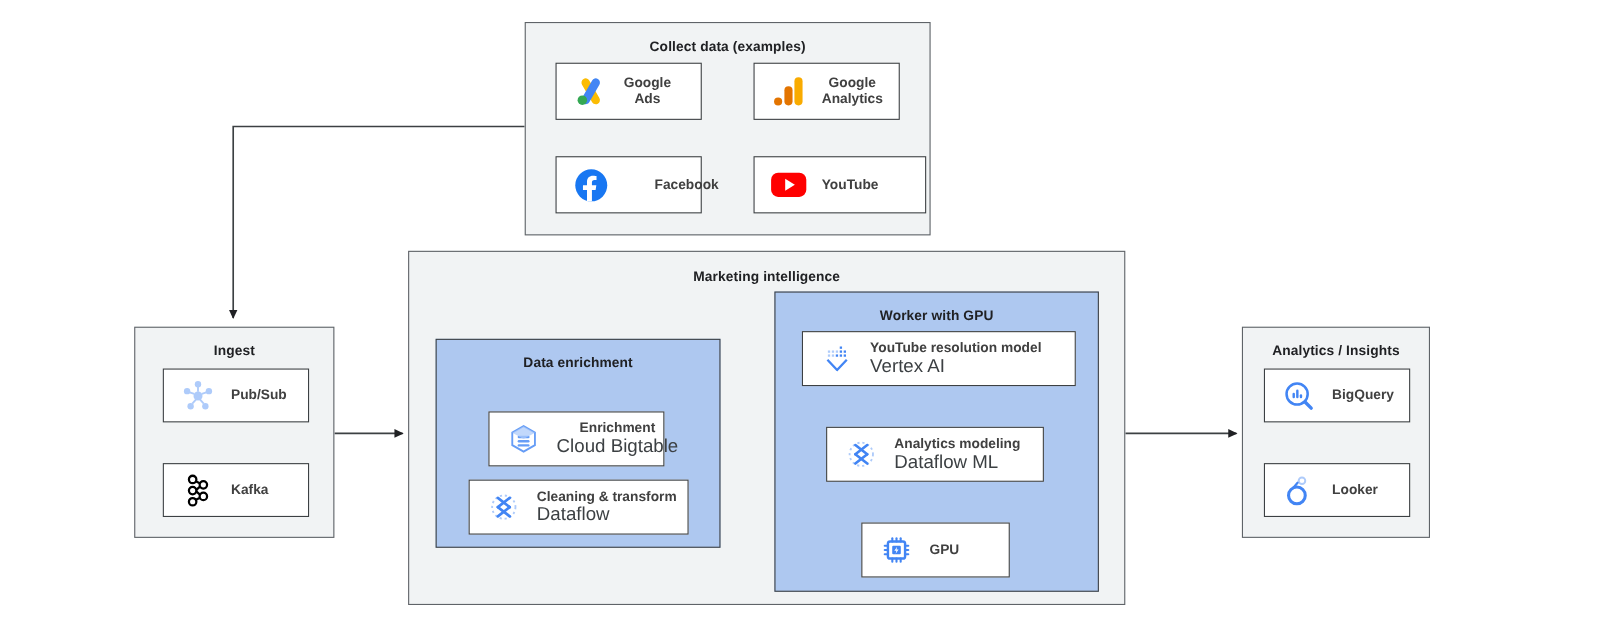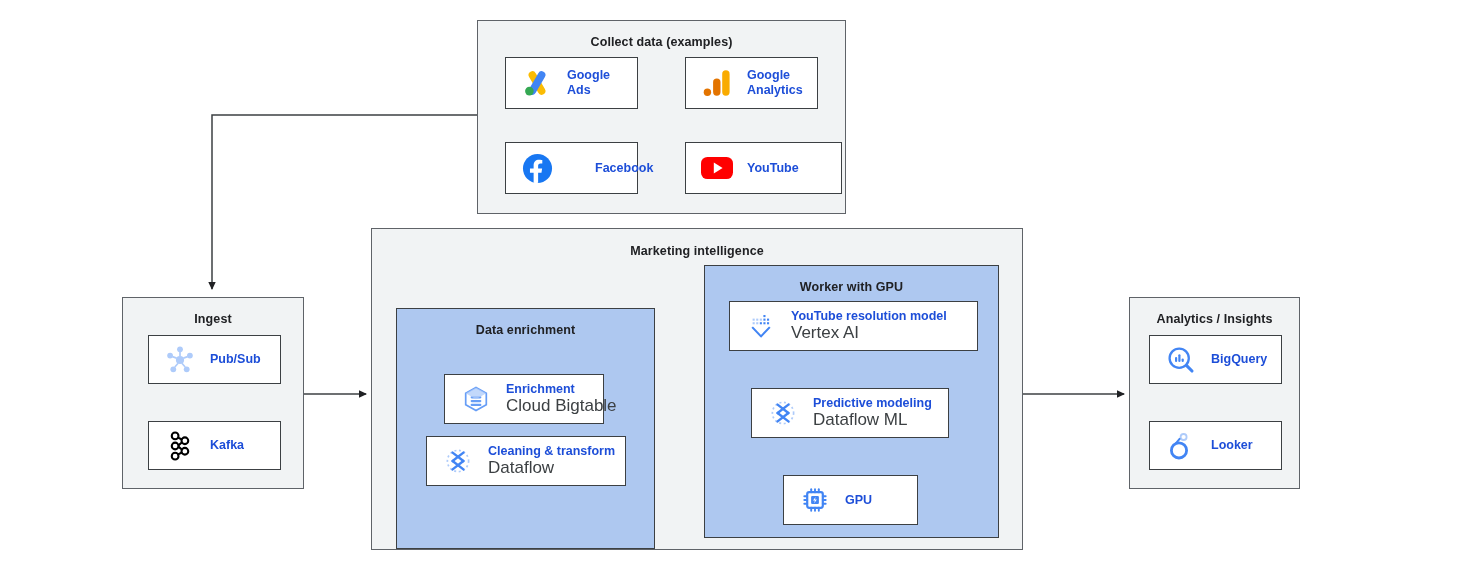--- a/index.html
+++ b/index.html
@@ -60,22 +60,23 @@
   .card .ico svg { display: block; }
   .card .txt {
     display: flex;
     flex-direction: column;
     justify-content: center;
     line-height: 1.18;
   }
   .card .t1 {
     font-size: 12.5px;
     font-weight: bold;
-    color: #1d4ed8;
+    color: #404040;
     white-space: nowrap;
+    text-align: center;
   }
   .card .t2 {
     font-size: 17px;
     font-weight: normal;
     color: #3c4043;
     white-space: nowrap;
   }
 
   
   #connectors {
@@ -220,21 +221,21 @@
     </span>
     <span class="txt">
       <span class="t1">Kafka</span>
     </span>
   </div>
 </div>
 
 <div class="group" style="left:371px; top:228px; width:652px; height:322px;">
   <div class="group-title" style="top:15px;">Marketing intelligence</div>
 
-  <div class="group blue" style="left:24px; top:79px; width:259px; height:241px;">
+  <div class="group blue" style="left:24px; top:79px; width:259px; height:190px;">
     <div class="group-title" style="top:14px;">Data enrichment</div>
 
     <div class="card" style="left:47px; top:23px; width:160px; height:50px;margin-top:42px;">
       <span class="ico">
         <svg width="30" height="30" viewBox="0 0 30 30">
           <g fill="none" stroke="#669df6" stroke-width="1.7">
             <path d="M15 3.4 L25.3 9.3 L25.3 20.7 L15 26.6 L4.7 20.7 L4.7 9.3 Z"></path>
           </g>
           <g fill="#669df6">
             <rect x="9.6" y="12.2" width="10.8" height="2.2" rx="1.1"></rect>
@@ -305,21 +306,21 @@
           <circle cx="15" cy="15" r="10.6" fill="none" stroke="#aecbfa" stroke-width="1.7" stroke-dasharray="2 2.6"></circle>
           <g stroke="#4285f4" stroke-width="2.4" stroke-linecap="round" fill="none">
             <path d="M9.6 6.6 L20.4 15"></path>
             <path d="M20.4 6.6 L9.6 15"></path>
             <path d="M9.6 15 L20.4 23.4"></path>
             <path d="M20.4 15 L9.6 23.4"></path>
           </g>
         </svg>
       </span>
       <span class="txt">
-        <span class="t1">Predictive modeling</span>
+        <span class="t1">Analytics modeling</span>
         <span class="t2">Dataflow ML</span>
       </span>
     </div>
 
     <div class="card" style="left:78px; top:209px; width:135px; height:50px;">
       <span class="ico">
         <svg width="30" height="30" viewBox="0 0 30 30">
           <rect x="7.2" y="7.2" width="15.6" height="15.6" rx="2" fill="none" stroke="#4285f4" stroke-width="2.2"></rect>
           <rect x="11.1" y="11.1" width="7.8" height="7.8" rx="1" fill="#4285f4"></rect>
           <path d="M15.6 12.1 L13.0 15.6 L14.9 15.6 L14.2 18.3 L16.9 14.6 L15.0 14.6 Z" fill="#ffffff"></path>

